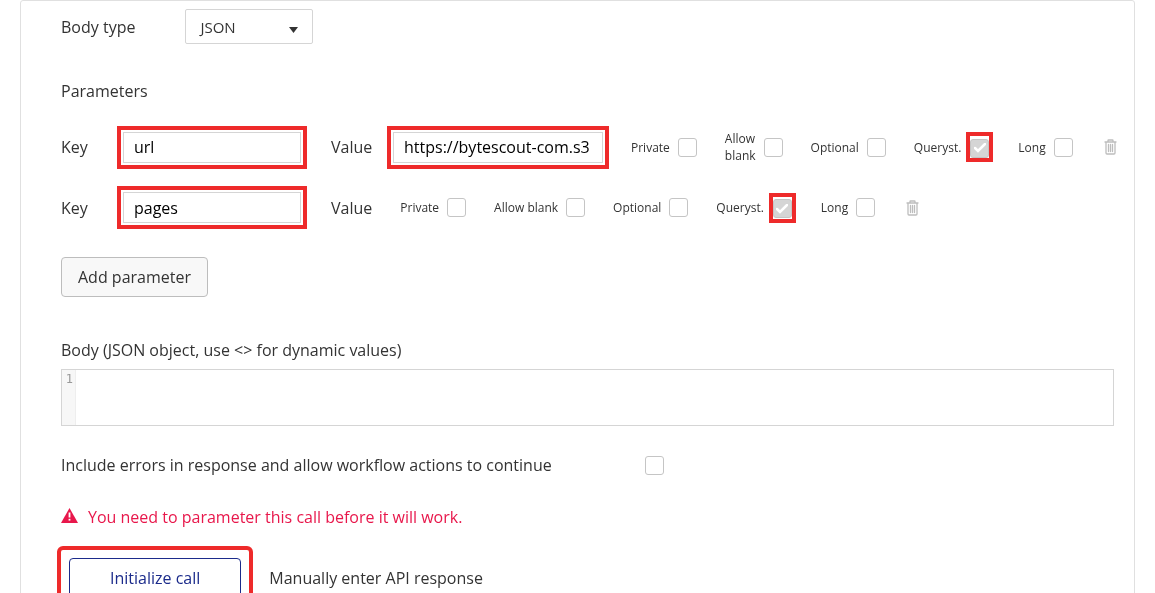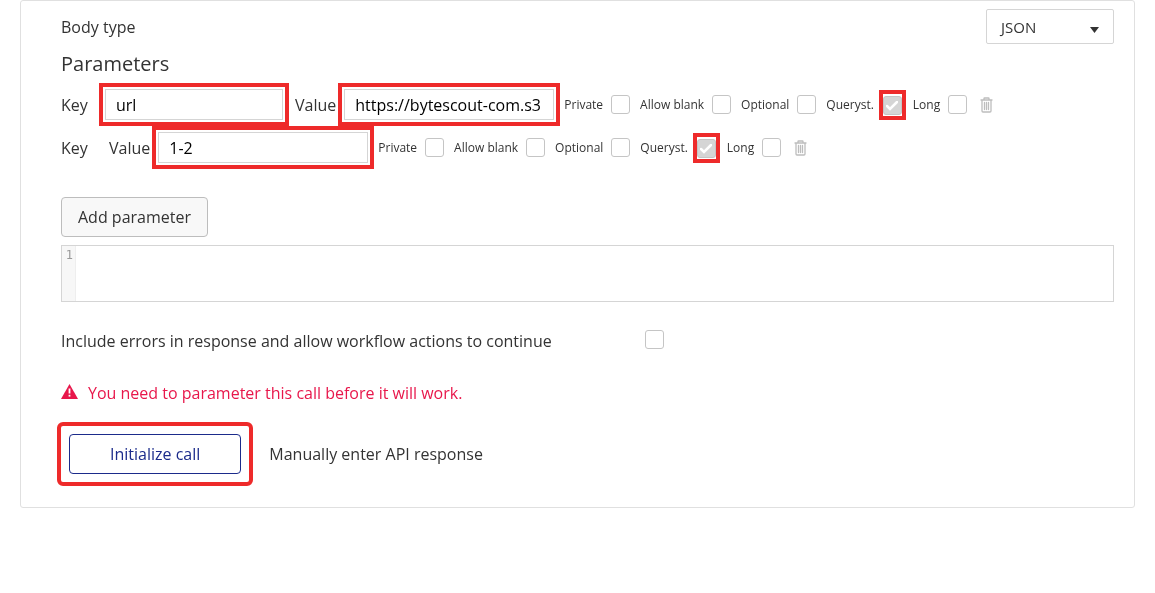--- a/index.html
+++ b/index.html
@@ -22,21 +22,20 @@
       border-radius: 3px;
       padding: 0 20px 25px 40px;
       margin: 0 20px 20px 20px;
       background: #fff;
     }
 
     .row {
       display: flex;
       align-items: center;
       margin-top: 0;
-      justify-content: space-between;
     }
 
     .bodytype-row {
       padding-top: 8px;
       padding-bottom: 6px;
       gap: 50px;
     }
 
     .bodytype-label {
       font-size: 16px;
@@ -60,29 +59,30 @@
     }
 
     .select-wrap .caret {
       position: absolute;
       right: 14px;
       top: 50%;
       transform: translateY(-50%);
     }
 
     .section-label {
-      font-size: 20px;
+      margin-top: 30px;
+      font-size: 16px;
       margin-bottom: 8px;
     }
 
     .param-row {
       display: flex;
       align-items: center;
-      gap: 8px;
-      margin-top: 12px;
+      gap: 26px;
+      margin-top: 28px;
       font-size: 16px;
     }
 
     .param-row:first-of-type {
       margin-top: 8px;
     }
 
     .param-row .label {
       min-width: 36px;
     }
@@ -197,20 +197,21 @@
 
     .code-content {
       flex: 1;
       padding: 4px 6px;
       font-family: monospace;
       font-size: 13px;
     }
 
     .toggle-row {
       display: flex;
+      align-items: center;
       margin-top: 28px;
       font-size: 16px;
     }
 
     .toggle-row .checkbox {
       margin-left: auto;
       margin-right: 450px;
     }
 
     .toggle-row + .toggle-row {
@@ -313,22 +314,22 @@
     <span class="trash">
       <svg width="15" height="16" viewBox="0 0 15 16">
         <path d="M2 3 h11 M5 3 V1.5 a0.5 0.5 0 0 1 0.5 -0.5 h4 a0.5 0.5 0 0 1 0.5 0.5 V3 M3 3 v11 a1 1 0 0 0 1 1 h7 a1 1 0 0 0 1 -1 V3 M5.5 5.5 v7 M7.5 5.5 v7 M9.5 5.5 v7" stroke="#bdbdbd" stroke-width="1.3" fill="none" stroke-linecap="round"></path>
       </svg>
     </span>
   </div>
 
   
   <div class="param-row">
     <span class="label">Key</span>
+    <input class="text-input key-input highlight-red" value="pages" style="">
     <span class="label value-label">Value</span>
-    <input class="text-input value-input highlight-red" value="1-2" style="">
     <span class="chk-group">
       <span class="chk-label">Private</span>
       <span class="checkbox"></span>
     </span>
     <span class="chk-group">
       <span class="chk-label">Allow blank</span>
       <span class="checkbox"></span>
     </span>
     <span class="chk-group">
       <span class="chk-label">Optional</span>
@@ -348,20 +349,21 @@
     </span>
     <span class="trash">
       <svg width="15" height="16" viewBox="0 0 15 16">
         <path d="M2 3 h11 M5 3 V1.5 a0.5 0.5 0 0 1 0.5 -0.5 h4 a0.5 0.5 0 0 1 0.5 0.5 V3 M3 3 v11 a1 1 0 0 0 1 1 h7 a1 1 0 0 0 1 -1 V3 M5.5 5.5 v7 M7.5 5.5 v7 M9.5 5.5 v7" stroke="#bdbdbd" stroke-width="1.3" fill="none" stroke-linecap="round"></path>
       </svg>
     </span>
   </div>
 
   <button class="add-param-btn">Add parameter</button>
 
+  <div class="body-json-label">Body (JSON object, use &lt;&gt; for dynamic values)</div>
   <div class="code-editor">
     <div class="gutter"><span>1</span></div>
     <div class="code-content"></div>
   </div>
 
   <div class="toggle-row">
     <span>Include errors in response and allow workflow actions to continue</span>
     <span class="checkbox"></span>
   </div>
 

